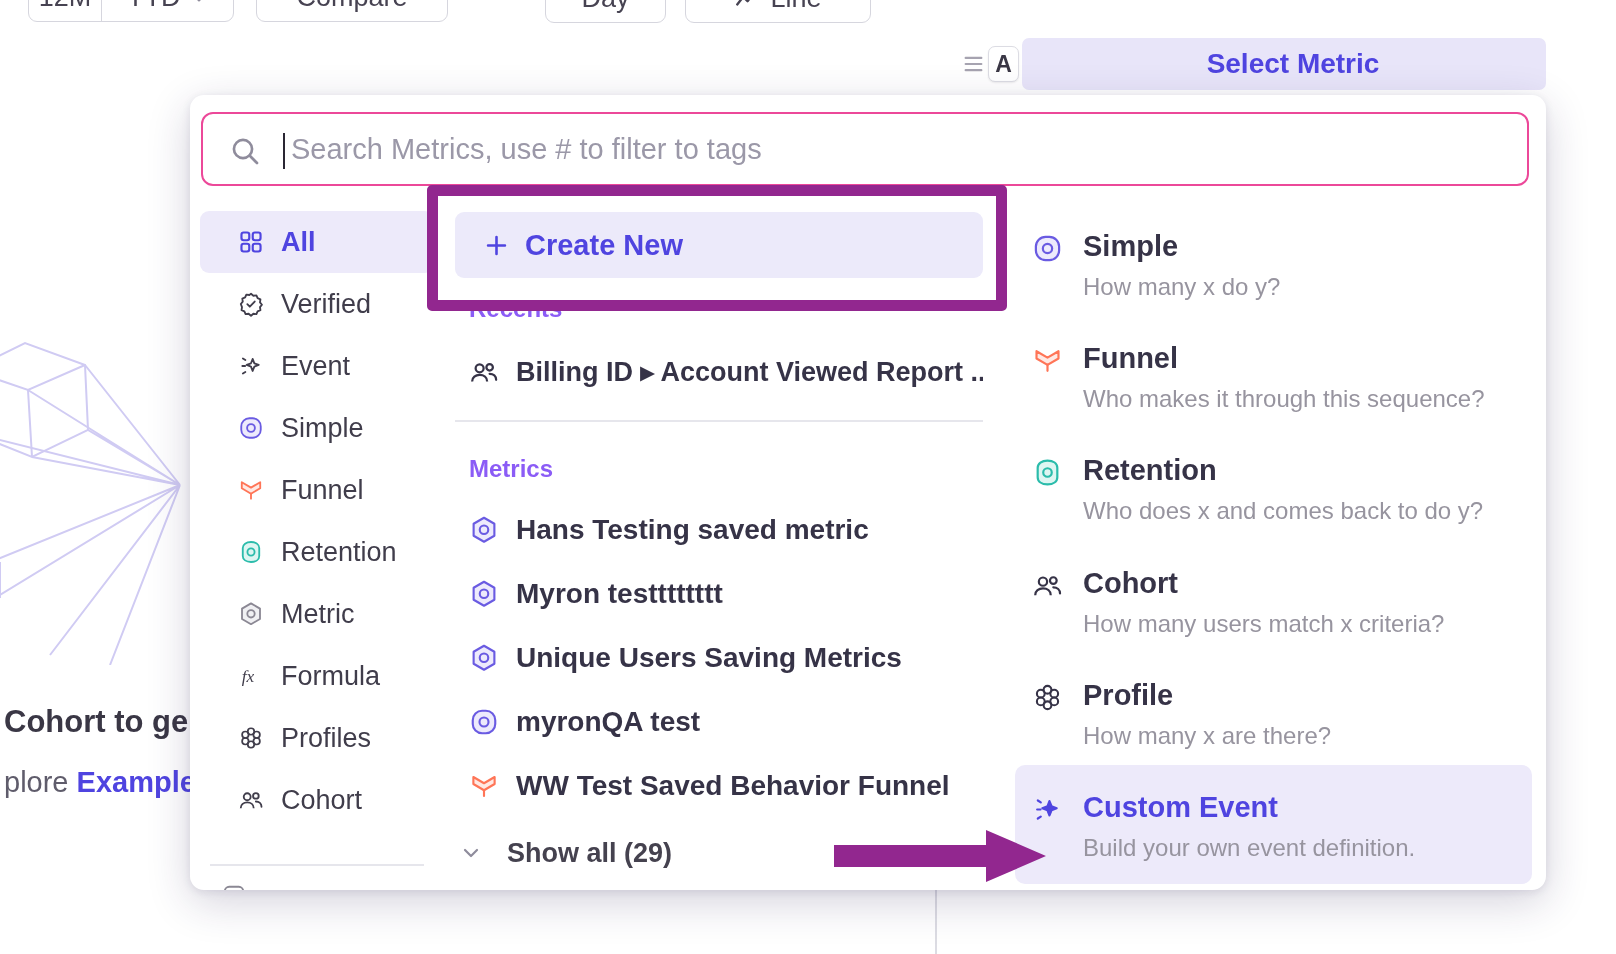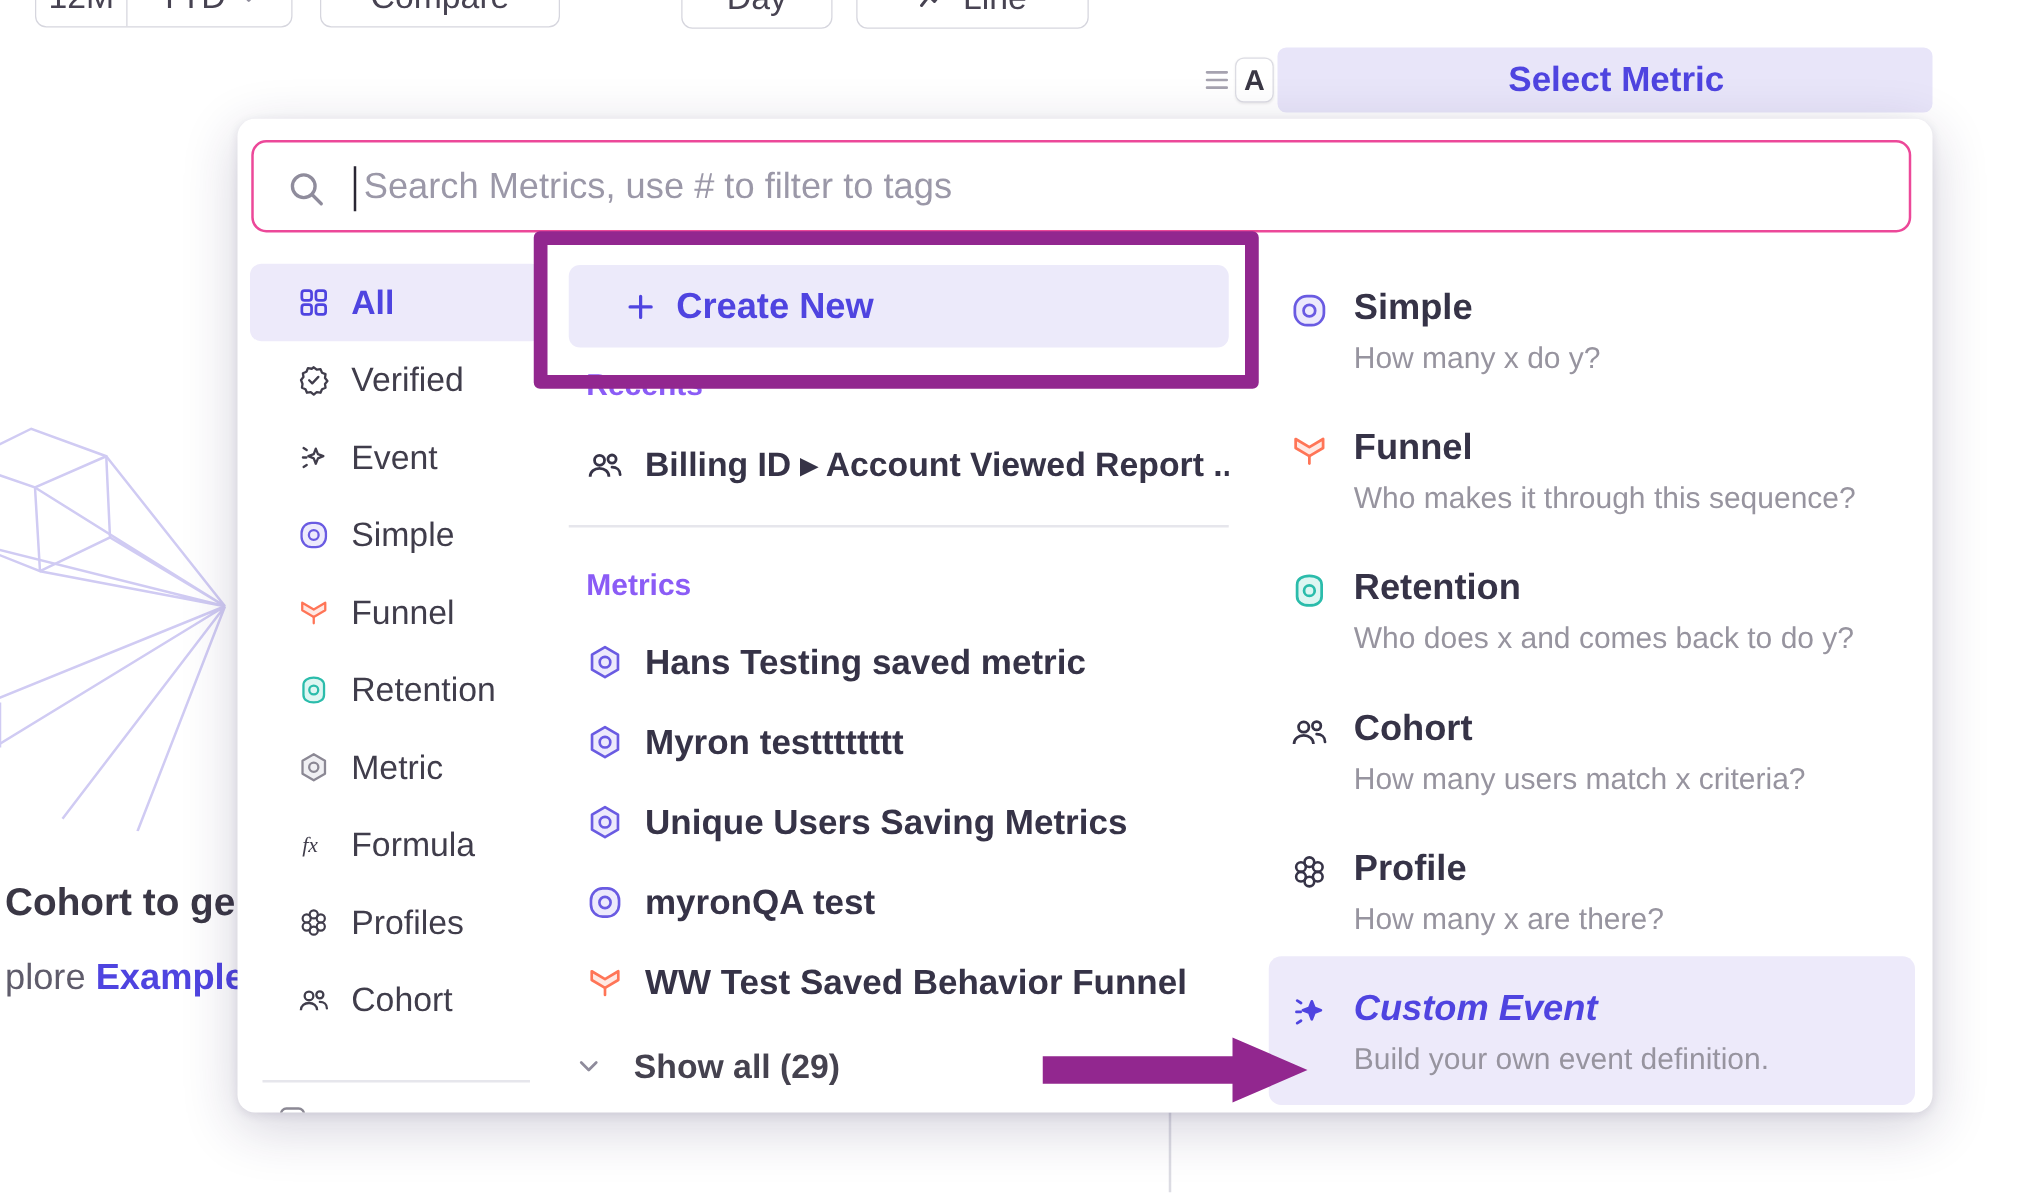--- a/index.html
+++ b/index.html
@@ -60,21 +60,21 @@
   .side-item { display:flex; align-items:center; gap:17px; height:62px;
     padding-left:38px; border-radius:9px; font-size:27px; font-weight:500;
     color:#403d4b; cursor:pointer; }
   .side-item.active { background:#edeafa; color:#4f44e0; font-weight:600; }
   .side-item .ic { width:26px; height:26px; flex:0 0 26px; }
   .side-div { height:1.5px; background:#e6e6ec; margin:33px 10px 0 10px; }
   .side-partial { margin:16px 0 0 21px; width:26px; height:28px; }
 
   .create-btn { position:absolute; left:265px; top:117px; width:528px; height:66px;
     background:#eceafa; border-radius:9px; display:flex; align-items:center;
-    padding-left:44px; gap:15px; font-size:29px; font-weight:600; color:#4f44e0; cursor:pointer; }
+    padding-left:28px; gap:15px; font-size:29px; font-weight:600; color:#4f44e0; cursor:pointer; }
   .create-btn .ic { width:27px; height:27px; }
 
   .sec-header { position:absolute; font-size:24px; font-weight:600; color:#8b5cf6; }
 
   .list-row { position:absolute; left:265px; width:528px; height:56px;
     display:flex; align-items:center; gap:17px; padding-left:14px;
     white-space:nowrap; overflow:hidden; cursor:pointer; }
   .list-row .ic { width:30px; height:30px; flex:0 0 30px; }
   .list-label { font-size:28px; font-weight:700; color:#363347; }
   .mid-div { position:absolute; left:265px; top:325px; width:528px; height:1.5px; background:#e6e6ec; }
@@ -83,21 +83,21 @@
     display:flex; align-items:center; gap:10px; cursor:pointer; }
   .show-all .ic { width:24px; height:24px; }
   .show-all span { font-size:27px; font-weight:600; color:#45424f;margin-left:14px; }
 
   .type-hl { position:absolute; left:825px; top:670px; width:517px; height:119px;
     background:#edeafa; border-radius:10px; }
   .type-row { position:absolute; left:825px; width:517px; height:92px; cursor:pointer; }
   .type-row .ic { position:absolute; left:17px; top:3px; width:31px; height:31px; }
   .type-title { position:absolute; left:68px; top:0; font-size:29px; font-weight:700;
     color:#363347; white-space:nowrap; }
-  .type-title.purple { color:#4f44e0;font-style:italic; }
+  .type-title.purple { color:#4f44e0; }
   .type-desc { position:absolute; left:68px; top:43px; font-size:24px; color:#97949f;
     white-space:nowrap; width:445px; overflow:hidden; }
 
   
   .anno-rect { position:absolute; left:427px; top:185px; width:580px; height:126px;
     border:11px solid #92278f; border-radius:5px; z-index:30; pointer-events:none; }
   .anno-arrow { position:absolute; left:834px; top:827px; z-index:30; pointer-events:none; }
 
   
   .wireframe { position:absolute; left:-40px; top:335px; z-index:0; }

